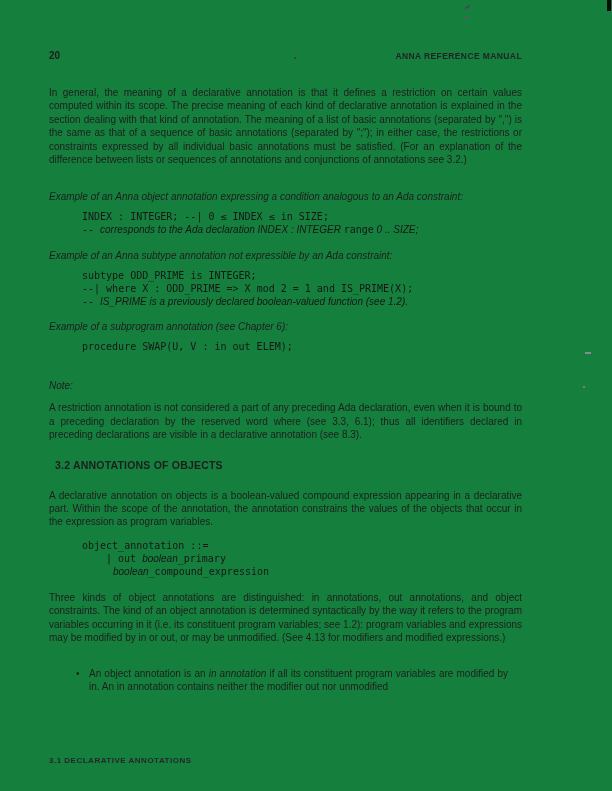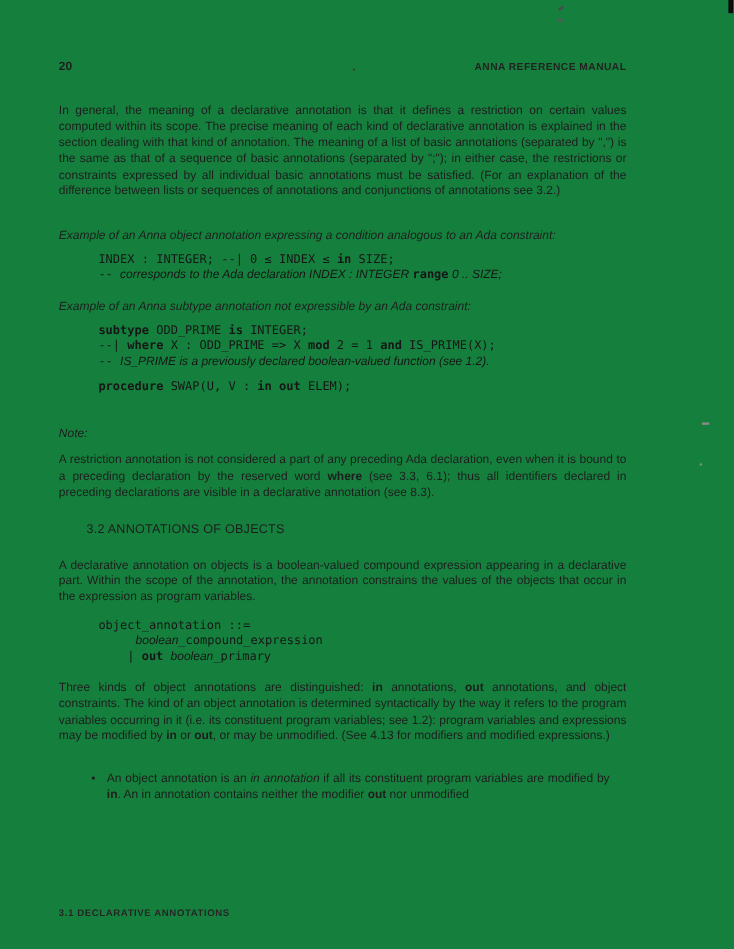--- a/index.html
+++ b/index.html
@@ -11,23 +11,23 @@
   .ptitle{font-size:8.5px;font-weight:bold;letter-spacing:.4px;color:#222;}
   .para{font-size:10px;line-height:13.4px;text-align:justify;margin:0;}
   .caption{font-size:10px;font-style:italic;margin:0;color:#1d1d1d;}
   .code{font-family:"DejaVu Sans Mono","Liberation Mono",monospace;font-size:10px;
         line-height:13px;padding-left:33px;margin:0;color:#161616;}
   .cline{white-space:pre;}
   .cline .i{font-family:"Liberation Sans",sans-serif;font-size:10px;}
   .ind2{padding-left:23px;}
   .bnf-l2{padding-left:31px;}
   .bnf-l3{padding-left:24px;}
-  .b{font-weight:bold;}
+  .b{font-weight:normal;}
   .i{font-style:italic;}
-  .heading{font-size:10.5px;font-weight:normal;letter-spacing:.2px;margin:17px;padding-left:6px;}
+  .heading{font-size:10.5px;font-weight:bold;letter-spacing:.2px;margin:0;padding-left:6px;}
   .bullet{display:flex;font-size:10px;line-height:13.4px;padding-left:27px;padding-right:14px;}
   .bmark{flex:none;width:13px;}
   .btext{text-align:justify;}
   .pagefoot{position:absolute;left:49px;bottom:26px;font-size:8px;font-weight:bold;
             letter-spacing:.5px;color:#262626;}
   
   .mt8{margin-top:8px;}.mt10{margin-top:10px;}.mt13{margin-top:13px;}.mt14{margin-top:14px;}
   .mt16{margin-top:27px;}.mt17{margin-top:17px;}.mt18{margin-top:18px;}.mt22{margin-top:22px;}
   .mt25{margin-top:25px;}
   
@@ -68,37 +68,38 @@
     </div>
 
     <p class="caption mt14">Example of an Anna subtype annotation not expressible by an Ada constraint:</p>
 
     <div class="code mt8">
       <div class="cline"><span class="b">subtype</span><span> ODD_PRIME </span><span class="b">is</span><span> INTEGER;</span></div>
       <div class="cline"><span>--| </span><span class="b">where</span><span> X : ODD_PRIME =&gt; X </span><span class="b">mod</span><span> 2 = 1 </span><span class="b">and</span><span> IS_PRIME(X);</span></div>
       <div class="cline"><span>-- </span><span class="i">IS_PRIME is a previously declared boolean-valued function (see 1.2).</span></div>
     </div>
 
+    <p class="caption mt13">Example of a subprogram annotation (see Chapter 6):</p>
 
     <div class="code mt8">
       <div class="cline"><span class="b">procedure</span><span> SWAP(U, V : </span><span class="b">in out</span><span> ELEM);</span></div>
     </div>
 
     <p class="caption mt16">Note:</p>
 
     <p class="para mt10"><span>A restriction annotation is not considered a part of any preceding Ada declaration, even when it is bound to a preceding declaration by the reserved word </span><span class="b">where</span><span> (see 3.3, 6.1); thus all identifiers declared in preceding declarations are visible in a declarative annotation (see 8.3).</span></p>
 
     <h2 class="heading mt17">3.2 ANNOTATIONS OF OBJECTS</h2>
 
     <p class="para mt18">A declarative annotation on objects is a boolean-valued compound expression appearing in a declarative part.  Within the scope of the annotation, the annotation constrains the values of the objects that occur in the expression as program variables.</p>
 
     <div class="code mt10">
       <div class="cline"><span>object_annotation ::=</span></div>
+      <div class="cline bnf-l3"><span>| </span><span class="b">out</span><span> </span><span class="i">boolean</span><span>_primary</span></div>
       <div class="cline bnf-l2"><span class="i">boolean</span><span>_compound_expression</span></div>
-      <div class="cline bnf-l3"><span>| </span><span class="b">out</span><span> </span><span class="i">boolean</span><span>_primary</span></div>
     </div>
 
     <p class="para mt13"><span>Three kinds of object annotations are distinguished: </span><span class="b">in</span><span> annotations, </span><span class="b">out</span><span> annotations, and object constraints.  The kind of an object annotation is determined syntactically by the way it refers to the program variables occurring in it (i.e. its constituent program variables; see 1.2): program variables and expressions may be modified by </span><span class="b">in</span><span> or </span><span class="b">out</span><span>, or may be unmodified.  (See 4.13 for modifiers and modified expressions.)</span></p>
 
     <div class="bullet mt22">
       <span class="bmark">•</span>
       <span class="btext"><span>An object annotation is an </span><span class="i">in annotation</span><span> if all its constituent program variables are modified by </span><span class="b">in</span><span>.  An in annotation contains neither the modifier </span><span class="b">out</span><span> nor unmodified</span></span>
     </div>
 
   </div>

